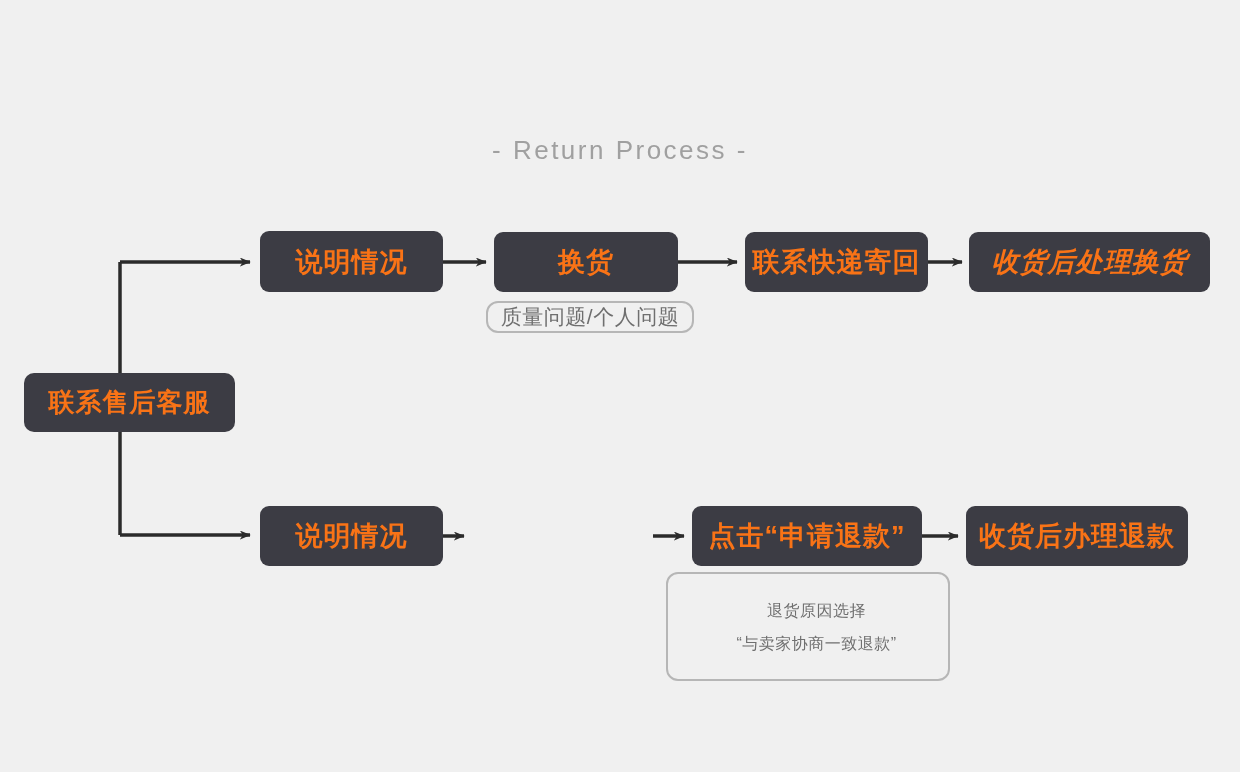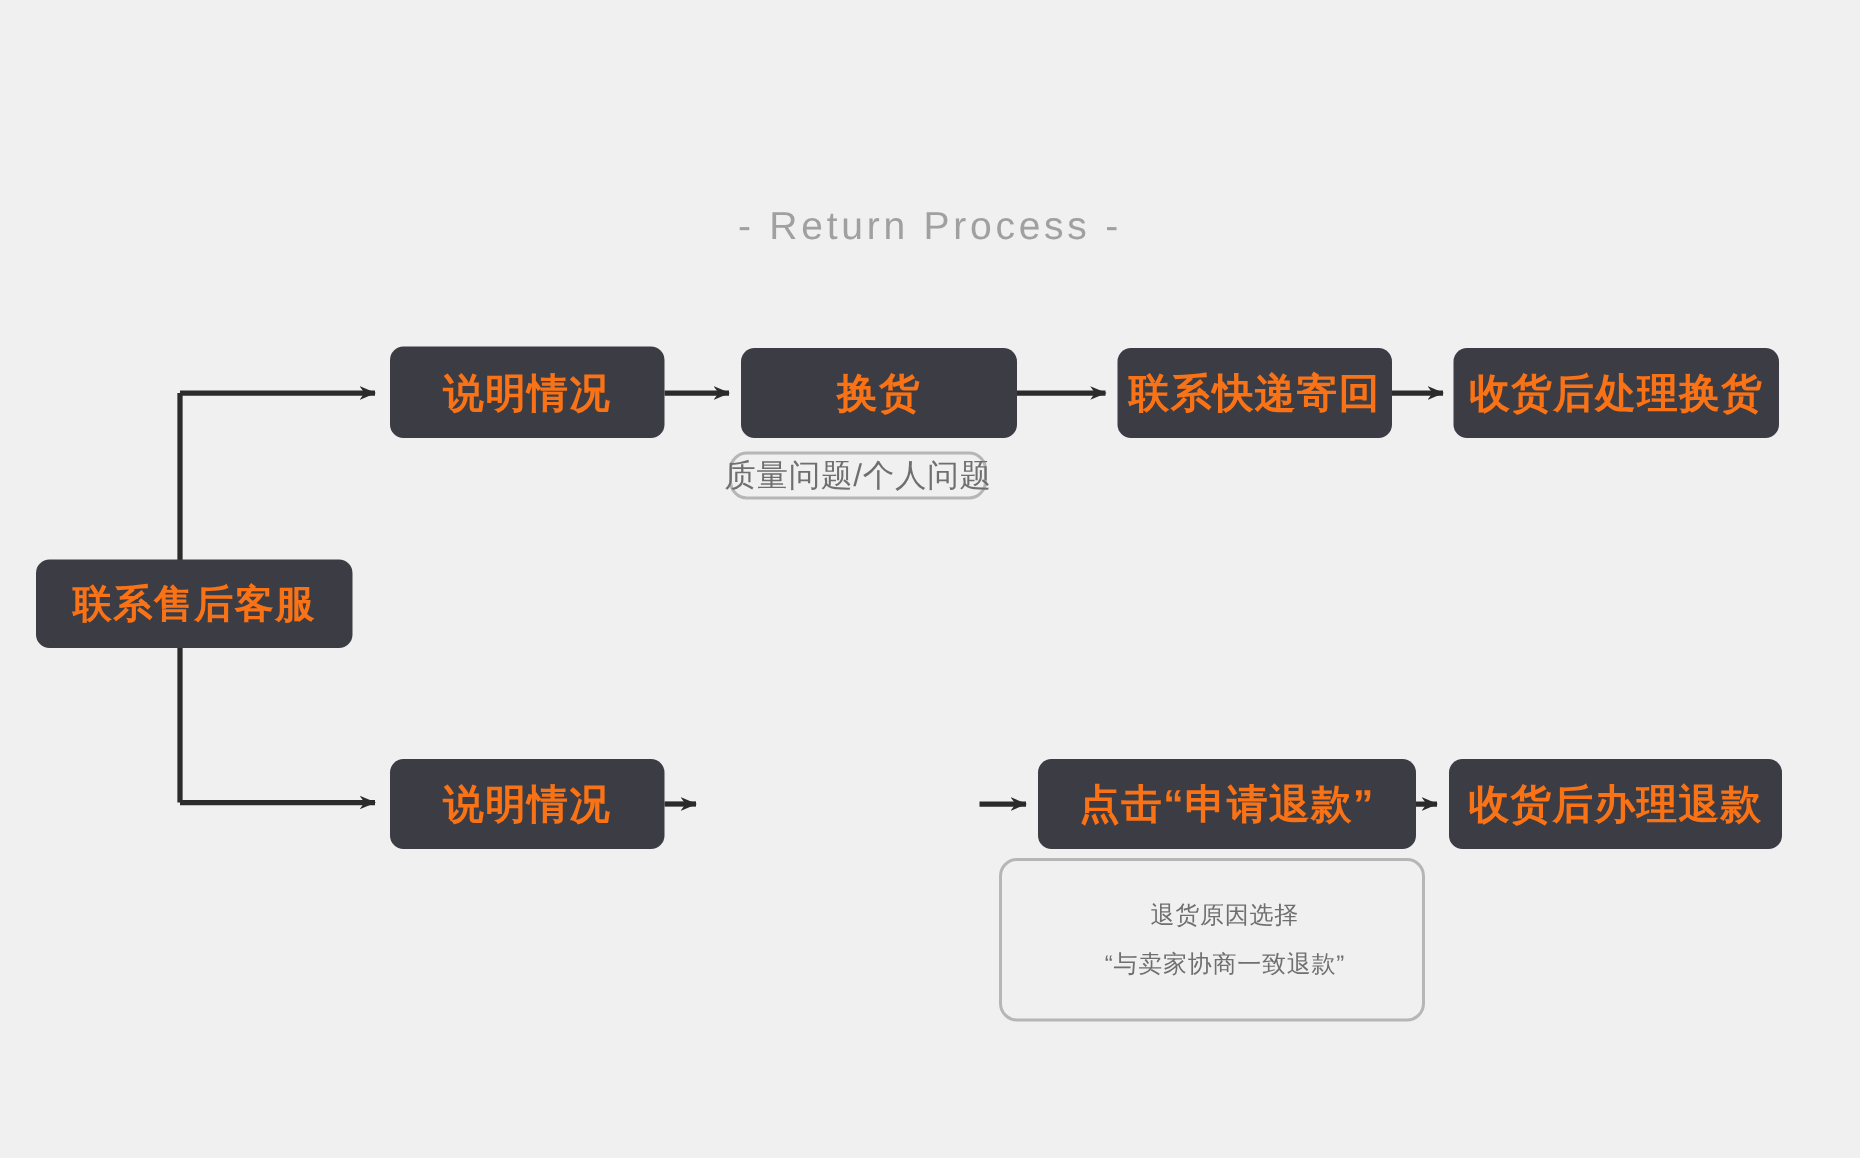--- a/index.html
+++ b/index.html
@@ -59,20 +59,21 @@
     justify-content: center;
     font-size: 27px;
     font-weight: 700;
     letter-spacing: 1px;
     box-sizing: border-box;
     z-index: 3;
     white-space: nowrap;
   }
   .node.entry {
     font-size: 26px;
+    border-radius: 10px;
   }
   
   .note {
     position: absolute;
     border: 2px solid #b6b6b6;
     border-radius: 12px;
     color: #6f6f6f;
     background: transparent;
     display: flex;
     flex-direction: column;
@@ -134,30 +135,30 @@
   </svg>
 
   <div class="node entry" style="left:24px; top:373px; width:211px; height:59px;">联系售后客服</div>
 
   <div class="node" style="left:260px; top:231px; width:183px; height:61px;">说明情况</div>
 
   <div class="node" style="left:494px; top:232px; width:184px; height:60px;">换货</div>
 
   <div class="node" style="left:745px; top:232px; width:183px; height:60px;">联系快递寄回</div>
 
-  <div class="node" style="left:969px; top:232px; width:217px; height:60px;">收货后处理换货</div>
+  <div class="node" style="left:969px; top:232px; width:241px; height:60px;font-style:italic;">收货后处理换货</div>
 
-  <div class="note pill" style="left:486px; top:301px; width:172px; height:32px;">
+  <div class="note pill" style="left:486px; top:301px; width:208px; height:32px;">
     <span class="line">质量问题/个人问题</span>
   </div>
 
   <div class="node" style="left:260px; top:506px; width:183px; height:60px;">说明情况</div>
 
 
-  <div class="node" style="left:692px; top:506px; width:252px; height:60px;">点击“申请退款”</div>
+  <div class="node" style="left:692px; top:506px; width:230px; height:60px;">点击“申请退款”</div>
 
   <div class="node" style="left:966px; top:506px; width:222px; height:60px;">收货后办理退款</div>
 
   <div class="note multiline" style="left:666px; top:572px; width:284px; height:109px;">
     <span class="line">退货原因选择</span>
     <span class="line">“与卖家协商一致退款”</span>
   </div>
 
 </div>
 

